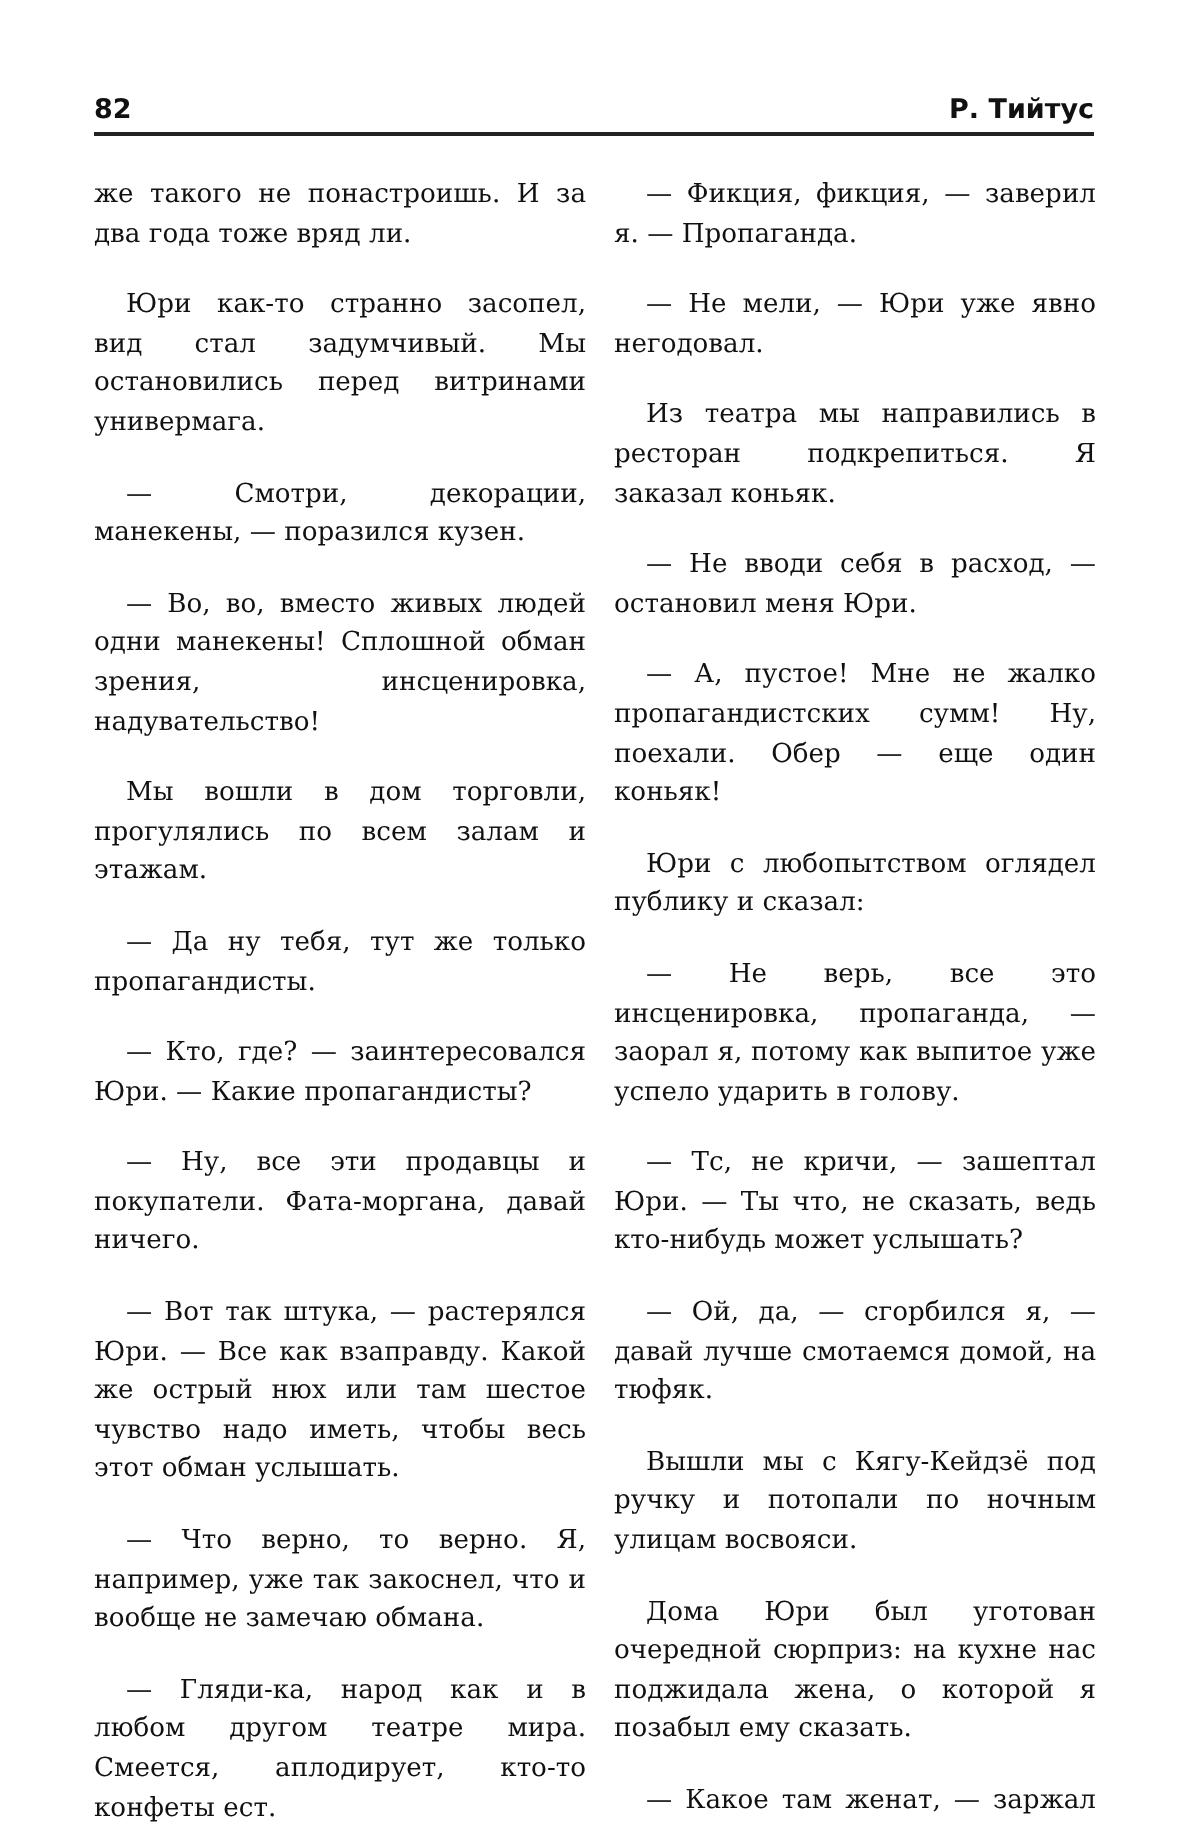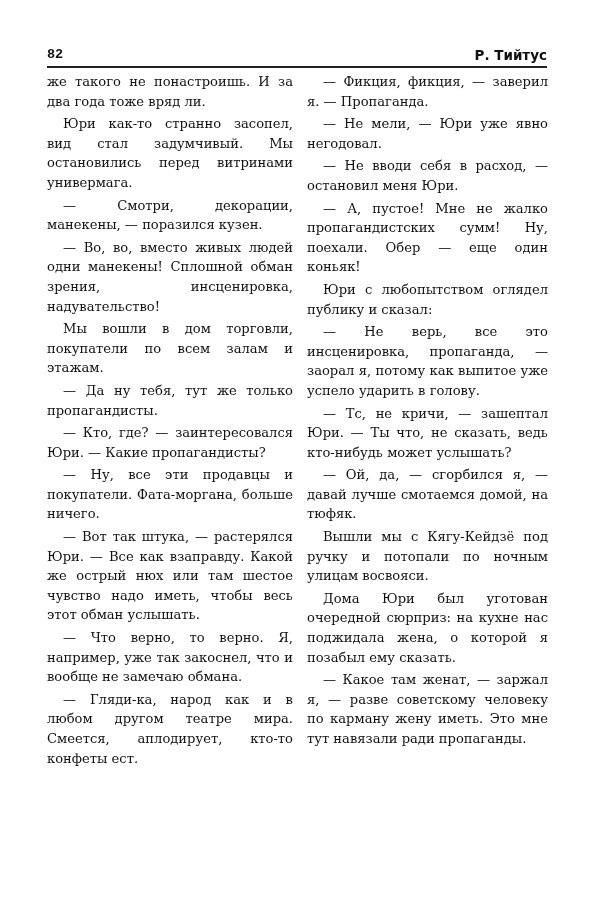--- a/index.html
+++ b/index.html
@@ -1,52 +1,53 @@
 <!DOCTYPE html>
 <html><head>
 <meta charset="utf-8">
 <style>
   html, body { margin:0; padding:0; background:#ffffff; }
   body { width:600px; height:916px; position:relative; overflow:hidden;
          font-family:"DejaVu Serif", "Liberation Serif", serif; color:#111; }
   .header { position:absolute; left:47px; top:46px; width:500px; height:20px;
             border-bottom:2px solid #222;
             font-family:"DejaVu Sans", "Liberation Sans", sans-serif; font-weight:bold; font-size:13.5px; }
-  .header .num { position:absolute; left:0; top:1px;font-family:Liberation Mono, monospace; }
+  .header .num { position:absolute; left:0; top:1px; }
   .header .author { position:absolute; right:0; top:1px; }
   .col { position:absolute; top:72px; width:246px; font-size:13.1px; line-height:19.6px; }
   .col.left { left:47px; }
   .col.right { left:307px; width:241px; }
-  .p { margin:0 0 3px 0; text-indent:16px; text-align:justify; }
+  .p { margin:16px 0 3px 0; text-indent:16px; text-align:justify; }
   .p.noind { text-indent:0; }
 </style>
 </head>
 <body>
 
 <div class="header">
   <span class="num">82</span>
   <span class="author">Р. Тийтус</span>
 </div>
 
 <div class="col left" id="col-left">
     <p class="p noind">же такого не понастроишь. И за два года тоже вряд ли.</p>
     <p class="p">Юри как-то странно засопел, вид стал задумчивый. Мы остановились перед витринами универмага.</p>
     <p class="p">— Смотри, декорации, манекены, — поразился кузен.</p>
     <p class="p">— Во, во, вместо живых людей одни манекены! Сплошной обман зрения, инсценировка, надувательство!</p>
-    <p class="p">Мы вошли в дом торговли, покупатели по всем залам и этажам.</p>
+    <p class="p">Мы вошли в дом торговли, прогулялись по всем залам и этажам.</p>
     <p class="p">— Да ну тебя, тут же только пропагандисты.</p>
     <p class="p">— Кто, где? — заинтересовался Юри. — Какие пропагандисты?</p>
-    <p class="p">— Ну, все эти продавцы и покупатели. Фата-моргана, больше ничего.</p>
+    <p class="p">— Ну, все эти продавцы и покупатели. Фата-моргана, давай ничего.</p>
     <p class="p">— Вот так штука, — растерялся Юри. — Все как взаправду. Какой же острый нюх или там шестое чувство надо иметь, чтобы весь этот обман услышать.</p>
     <p class="p">— Что верно, то верно. Я, например, уже так закоснел, что и вообще не замечаю обмана.</p>
     <p class="p">— Гляди-ка, народ как и в любом другом театре мира. Смеется, аплодирует, кто-то конфеты ест.</p>
   </div>
 <div class="col right" id="col-right">
     <p class="p">— Фикция, фикция, — заверил я. — Пропаганда.</p>
     <p class="p">— Не мели, — Юри уже явно негодовал.</p>
+    <p class="p">Из театра мы направились в ресторан подкрепиться. Я заказал коньяк.</p>
     <p class="p">— Не вводи себя в расход, — остановил меня Юри.</p>
     <p class="p">— А, пустое! Мне не жалко пропагандистских сумм! Ну, поехали. Обер — еще один коньяк!</p>
     <p class="p">Юри с любопытством оглядел публику и сказал:</p>
     <p class="p">— Не верь, все это инсценировка, пропаганда, — заорал я, потому как выпитое уже успело ударить в голову.</p>
     <p class="p">— Тс, не кричи, — зашептал Юри. — Ты что, не сказать, ведь кто-нибудь может услышать?</p>
     <p class="p">— Ой, да, — сгорбился я, — давай лучше смотаемся домой, на тюфяк.</p>
     <p class="p">Вышли мы с Кягу-Кейдзё под ручку и потопали по ночным улицам восвояси.</p>
     <p class="p">Дома Юри был уготован очередной сюрприз: на кухне нас поджидала жена, о которой я позабыл ему сказать.</p>
     <p class="p">— Какое там женат, — заржал я, — разве советскому человеку по карману жену иметь. Это мне тут навязали ради пропаганды.</p>
   </div>

